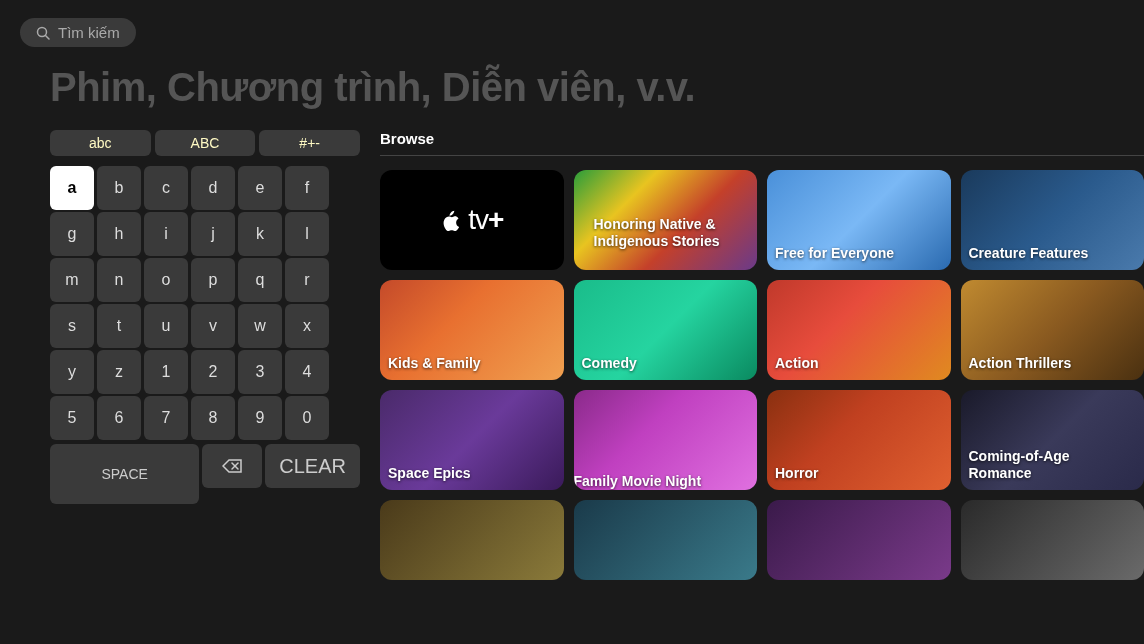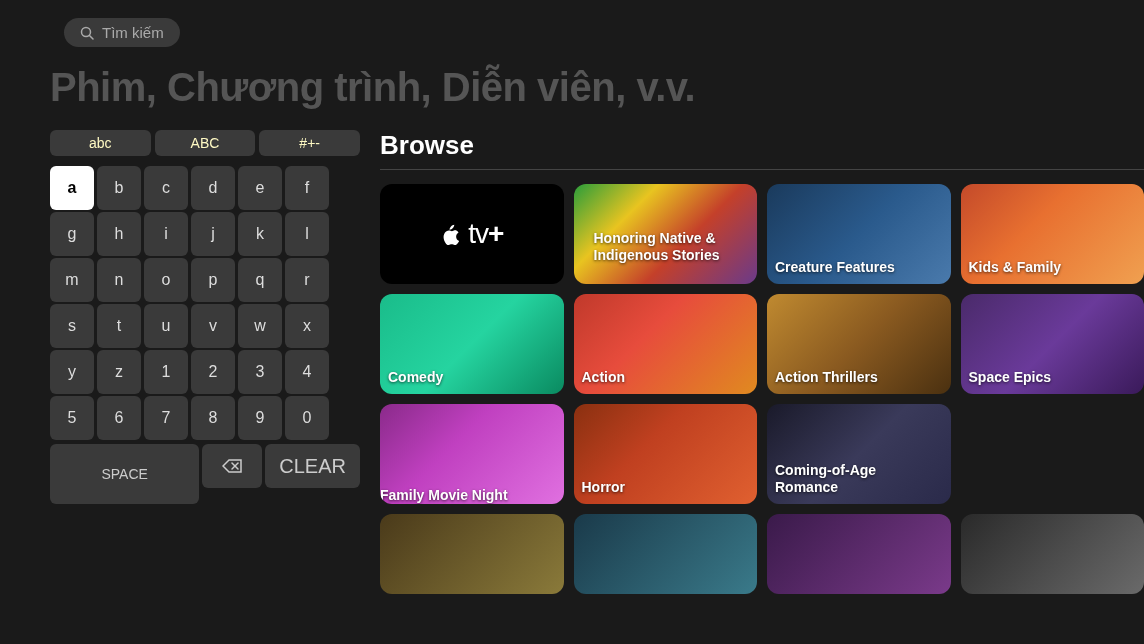--- a/index.html
+++ b/index.html
@@ -9,21 +9,20 @@
       background: #1a1a1a;
       font-family: -apple-system, 'SF Pro Display', 'Helvetica Neue', Arial, sans-serif;
       color: #fff;
       overflow: hidden;
     }
 
     .top-bar {
       display: flex;
       align-items: center;
       padding: 18px 30px 10px 20px;
-      margin-left: 44px;
     }
 
     .search-bar {
       display: flex;
       align-items: center;
       background: #3a3a3a;
       border-radius: 20px;
       padding: 6px 16px;
       gap: 8px;
       cursor: pointer;
@@ -148,21 +147,21 @@
     }
 
     
     .browse-section {
       flex: 1;
       padding-left: 20px;
       overflow: hidden;
     }
 
     .browse-title {
-      font-size: 26px;
+      font-size: 15px;
       font-weight: 600;
       color: #fff;
       margin-bottom: 14px;
       border-bottom: 1px solid #444;
       padding-bottom: 8px;
     }
 
     .grid {
       display: grid;
       grid-template-columns: repeat(4, 1fr);
@@ -416,20 +415,23 @@
       <path d="M11 3.5c.8-1 2.2-1.7 3.3-1.7-.1 1.3-.7 2.5-1.5 3.3-.8 1-2.1 1.7-3.3 1.6.1-1.3.7-2.4 1.5-3.2zM14.5 7c1.8 0 3.2 1 4 2.5-3.5 2-2.9 7.2.6 8.5-.6 1.3-1 2-2 3-.8 1-1.6 1-2.5 1s-1.8-.7-2.9-.7c-1.1 0-2.1.7-2.9.7-.9 0-1.8-.1-2.6-1.1-2.2-2.7-3.8-7.3-1.5-10.9.9-1.5 2.6-2.5 4.3-2.5.9 0 2 .7 2.9.7.9 0 1.8-.7 2.6-.7z"></path>
     </svg>
     <span style="font-size:28px;font-weight:300;letter-spacing:-1px;">tv<span style="font-weight:700;color:white;">+</span></span>
   </div>
 </div>
 
       <div class="card card-honoring">
         <div class="card-label">Honoring Native &amp; Indigenous Stories</div>
       </div>
 
+      <div class="card card-free">
+        <div class="card-label">Free for Everyone</div>
+      </div>
 
       <div class="card card-creature">
         <div class="card-label">Creature Features</div>
       </div>
 
       <div class="card card-kids">
         <div class="card-label">Kids &amp; Family</div>
       </div>
 
       <div class="card card-comedy">

